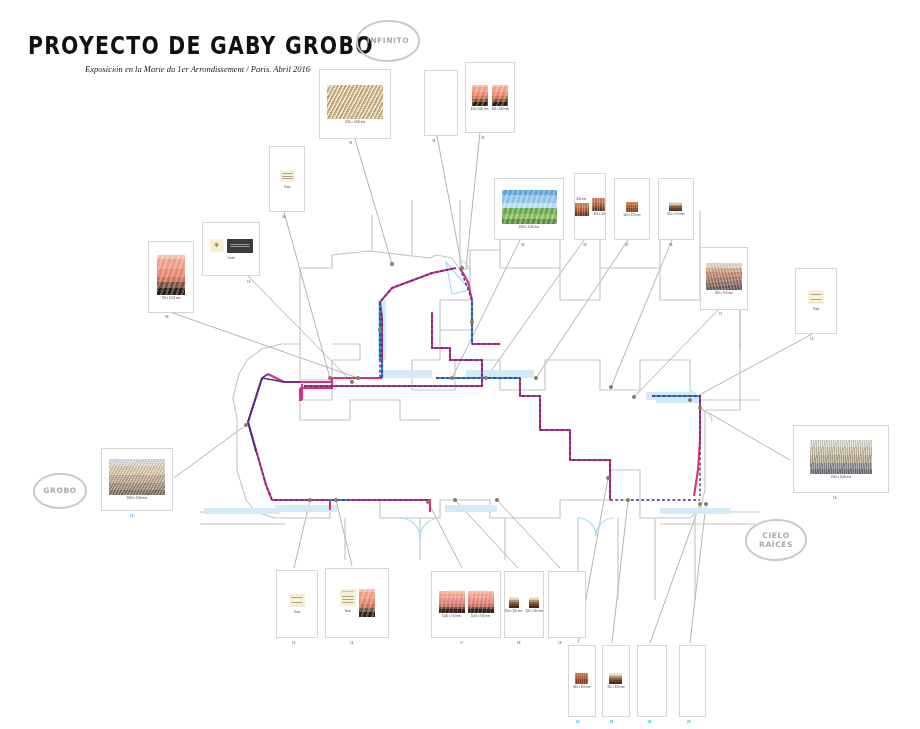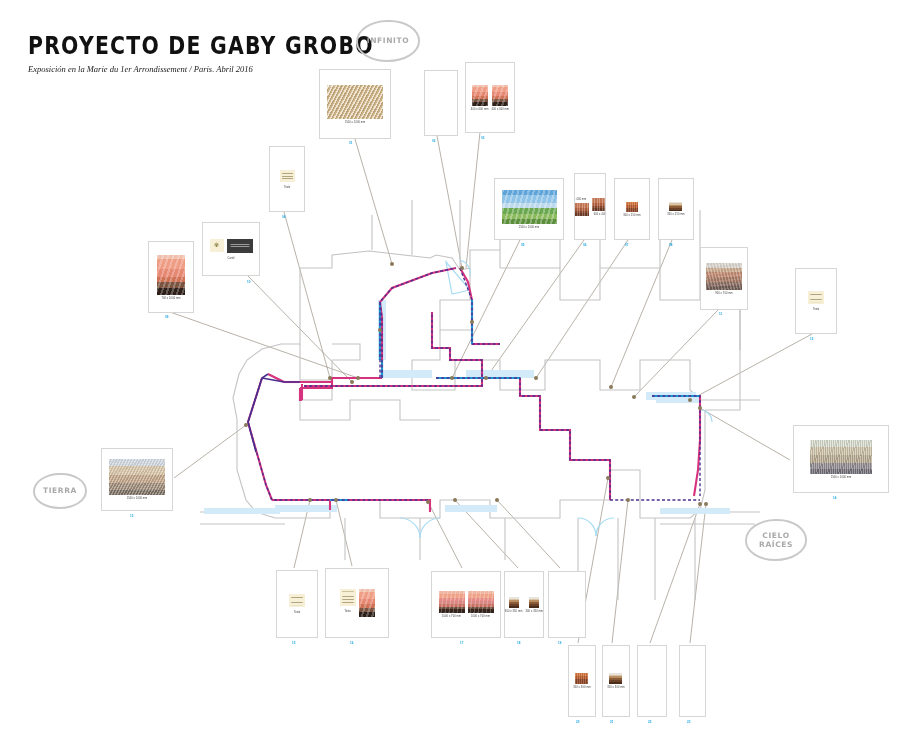--- a/index.html
+++ b/index.html
@@ -24,20 +24,21 @@
     transform:scale(1.02,1.25);
     transform-origin:left top;
   }
   .subtitle{
     font-family:"Liberation Serif",serif;
     font-style:italic;
     font-size:8.5px;
     color:#1a1a1a;
     margin-top:10px;
     white-space:nowrap;
+    text-align:center;
   }
 
   
   .zone{position:absolute;}
   .zone .bubble{
     position:absolute;left:0;top:0;
     border:2px solid #c9c9c9;
     border-radius:50% 48% 52% 50%/52% 50% 50% 48%;
     box-sizing:border-box;
   }
@@ -346,21 +347,21 @@
   <div id="zones-root">
       <div class="zone" style="left: 356px; top: 20px; width: 64px; height: 42px;">
         <div class="bubble" style="width: 64px; height: 42px;"></div>
         <div class="ztext">
           <div>INFINITO</div>
         </div>
       </div>
       <div class="zone" style="left: 33px; top: 473px; width: 54px; height: 36px;">
         <div class="bubble" style="width: 54px; height: 36px;"></div>
         <div class="ztext">
-          <div>TIERRA</div>
+          <div>GROBO</div>
         </div>
       </div>
       <div class="zone" style="left: 745px; top: 519px; width: 62px; height: 42px;">
         <div class="bubble" style="width: 62px; height: 42px;"></div>
         <div class="ztext">
           <div>CIELO</div>
           <div>RAÍCES</div>
         </div>
       </div>
     </div>

